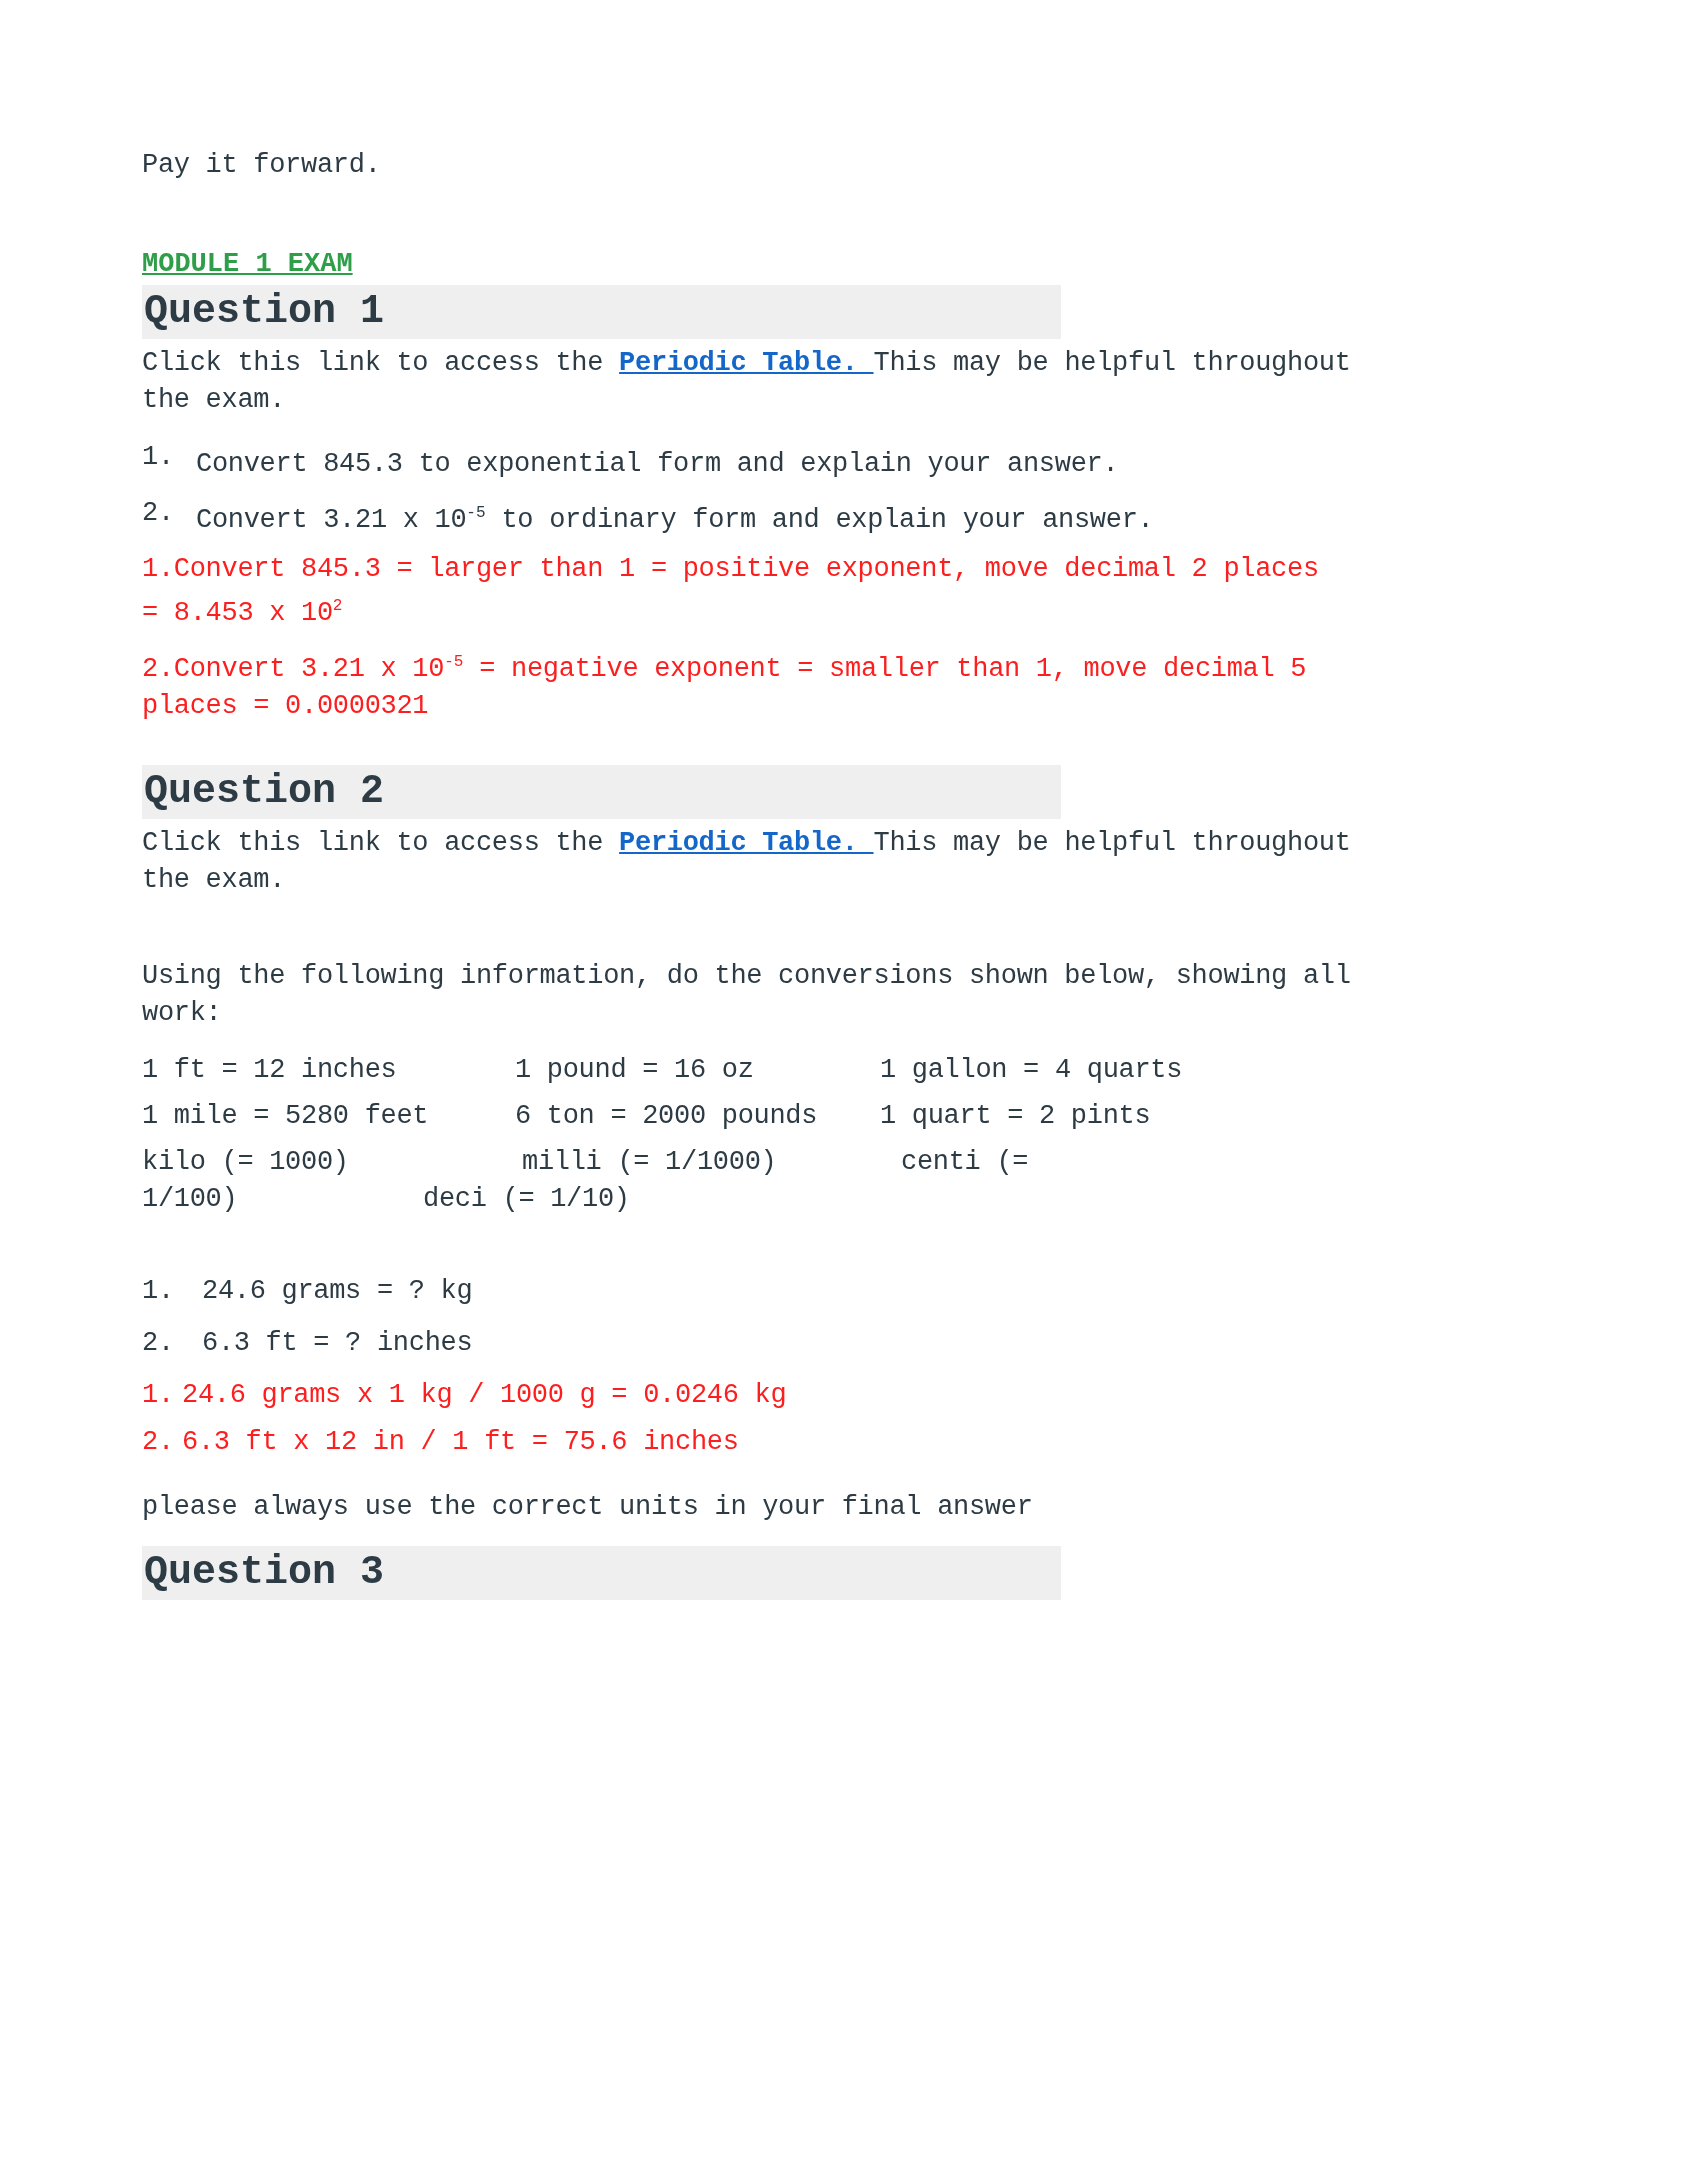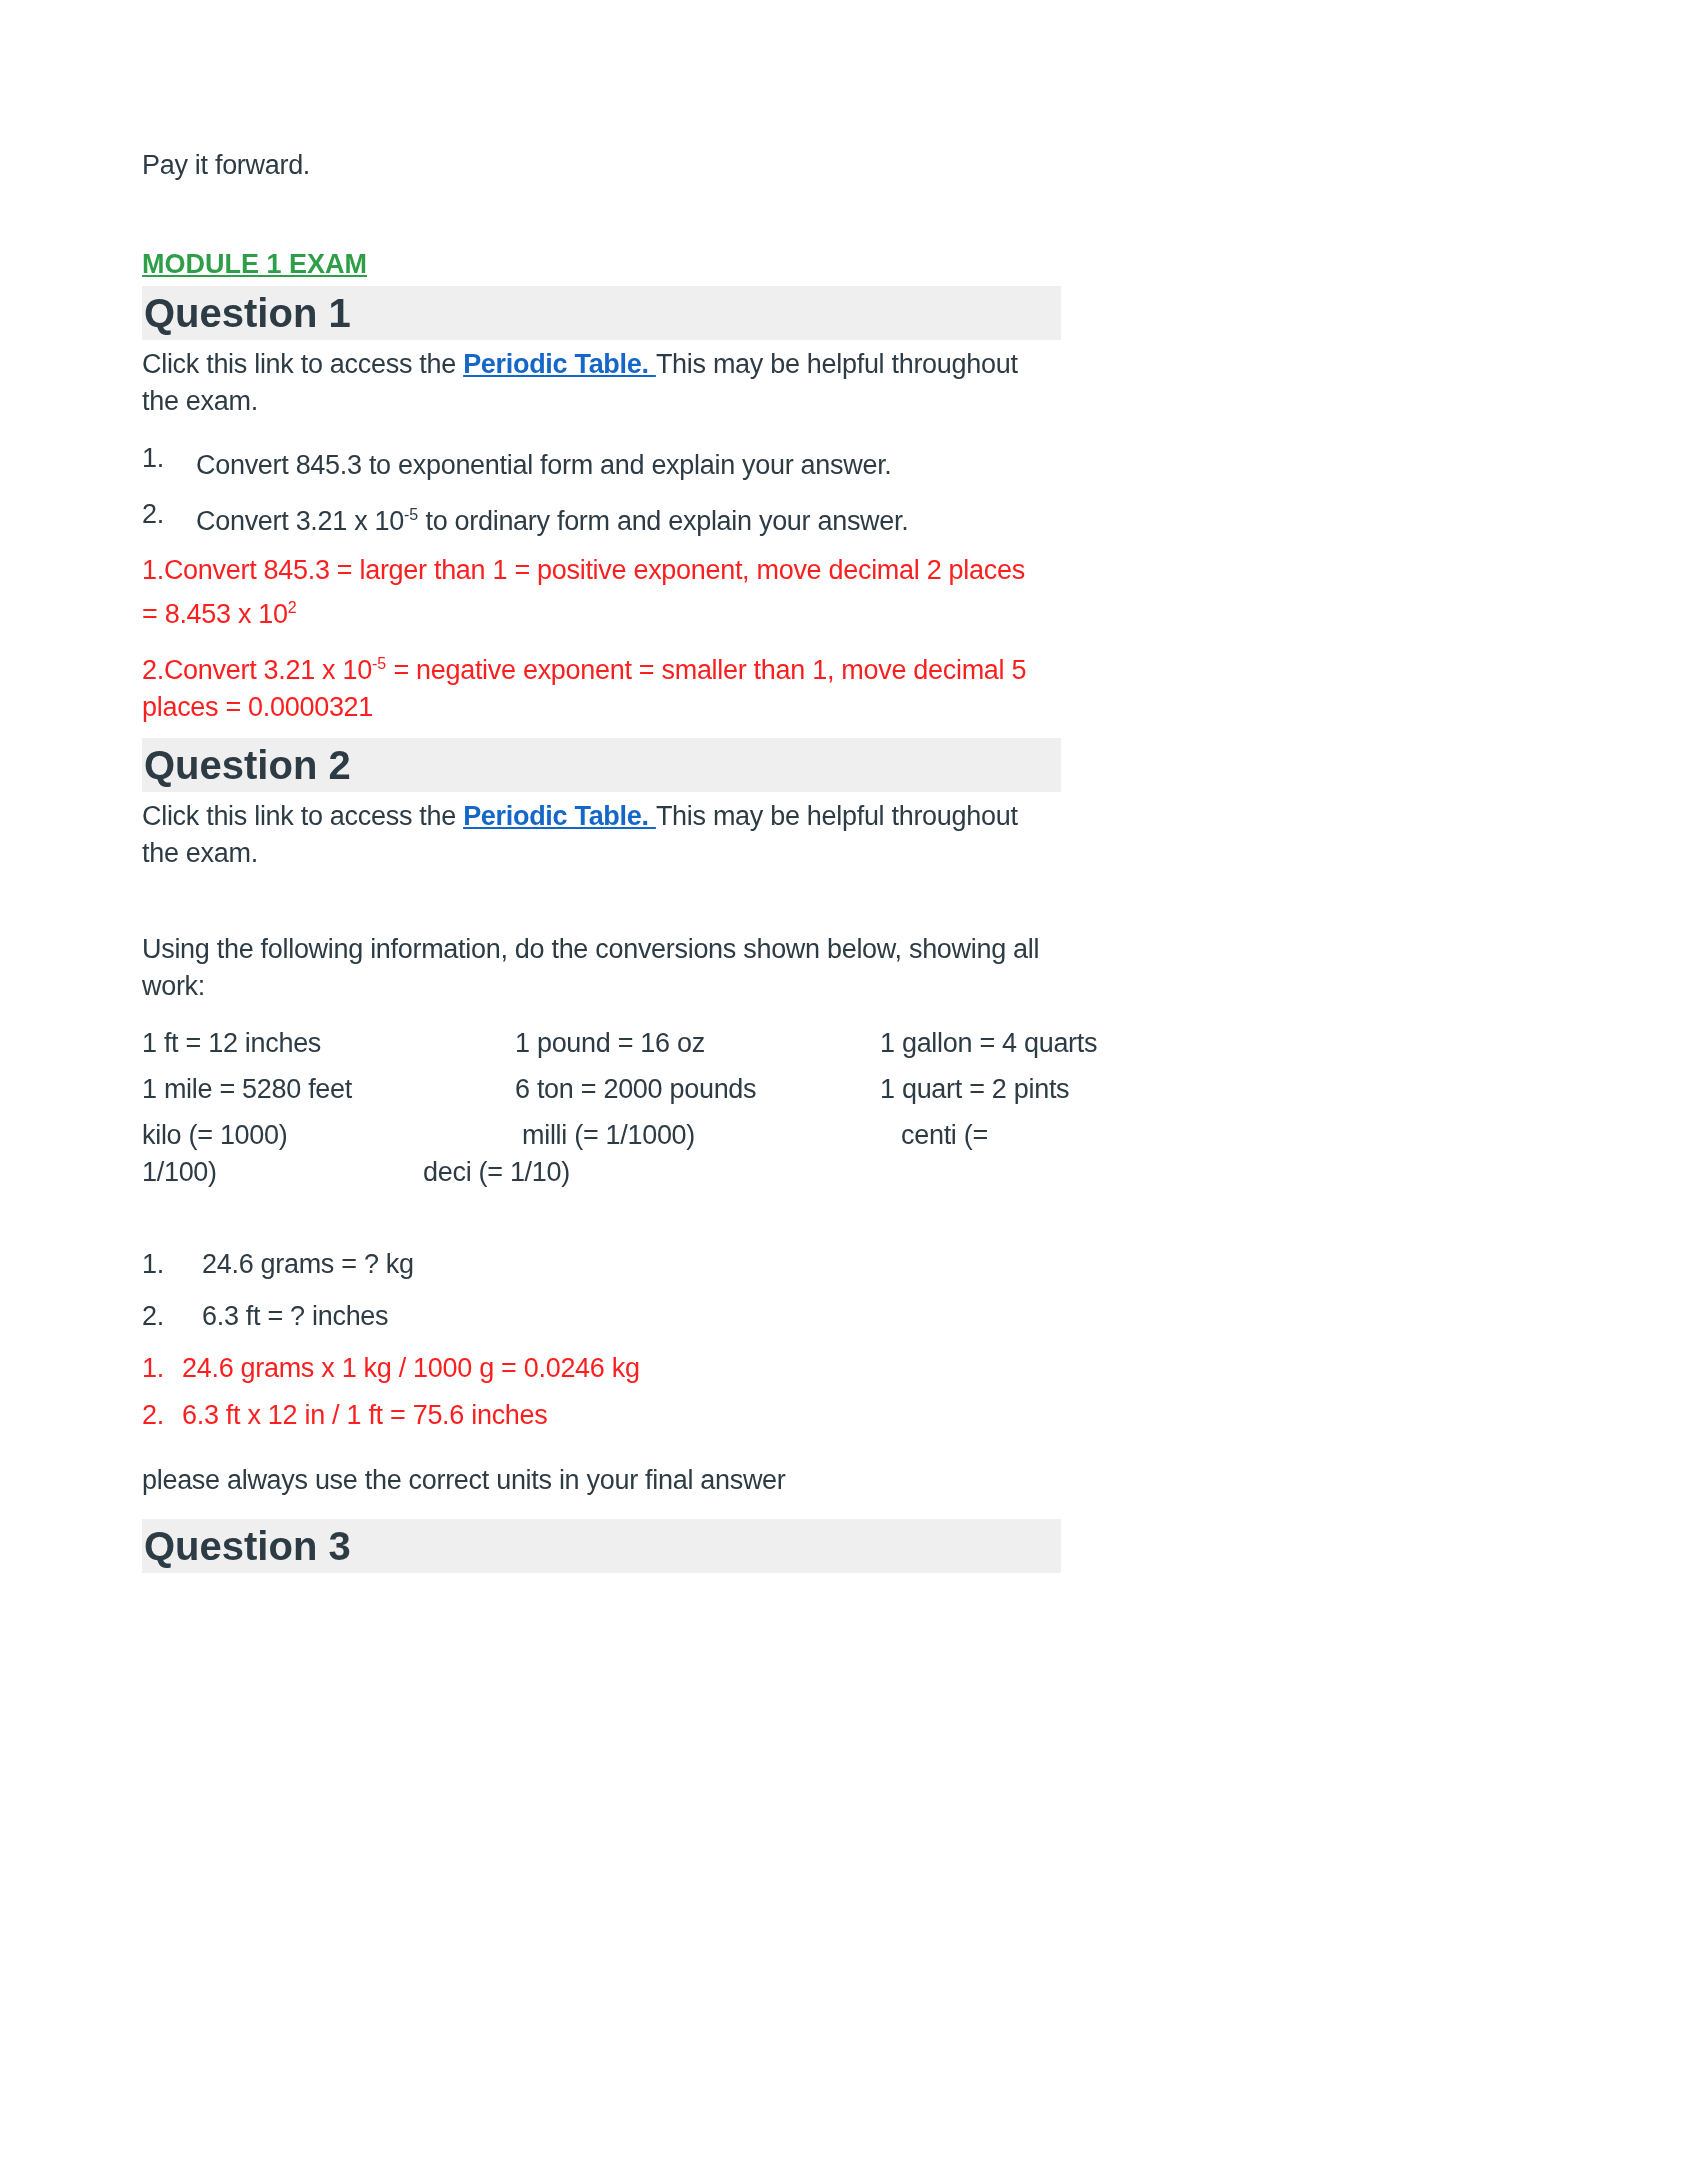--- a/index.html
+++ b/index.html
@@ -6,20 +6,21 @@
   html,body { background:#ffffff; }
   body {
     width:1683px; height:2178px; overflow:hidden;
     font-family:"Liberation Sans", sans-serif;
     color:var(--text, #2d3b45);
   }
   .page {
     position:relative;
     padding:147px 8px 0 142px;
     width:1628px;
+    font-family:Liberation Mono, monospace;
   }
   .body-txt { font-size:27px; line-height:37px; letter-spacing:-0.3px; }
   .line { white-space:nowrap; }
   .para .line { display:block; }
 
   .module-link {
     font-size:27px; font-weight:bold;
     color:var(--accent-green, #2f9e49);
     text-decoration:underline; cursor:pointer; display:inline-block;margin-top:45px;
   }
@@ -45,21 +46,21 @@
 
   .prob { display:flex; margin-bottom:15px; }
   .prob .num { flex:0 0 60px; }
 
   .ans { display:flex; margin-bottom:10px; }
   .ans .num { flex:0 0 40px; }
 
   .conv-row { display:grid; grid-template-columns:341px 333px 1fr; margin-bottom:9px; width:919px;gap:32px; }
   .conv-row.r3 { grid-template-columns:348px 347px 1fr; margin-bottom:0; }
   .conv-row.r3b { grid-template-columns:249px 1fr; } .mt6{margin-top:6px} .mt12{margin-top:12px}
-  .mt16{margin-top:28px} .mt20{margin-top:20px} .mt28{margin-top:12px}
+  .mt16{margin-top:28px} .mt20{margin-top:20px} .mt28{margin-top:40px}
   .mt48{} .mt56{margin-top:55px} .mt60{margin-top:59px}
 </style>
 </head>
 <body>
 
 <div class="page">
 
   <div class="body-txt line">Pay it forward.</div>
 
   <div class="mt20">

